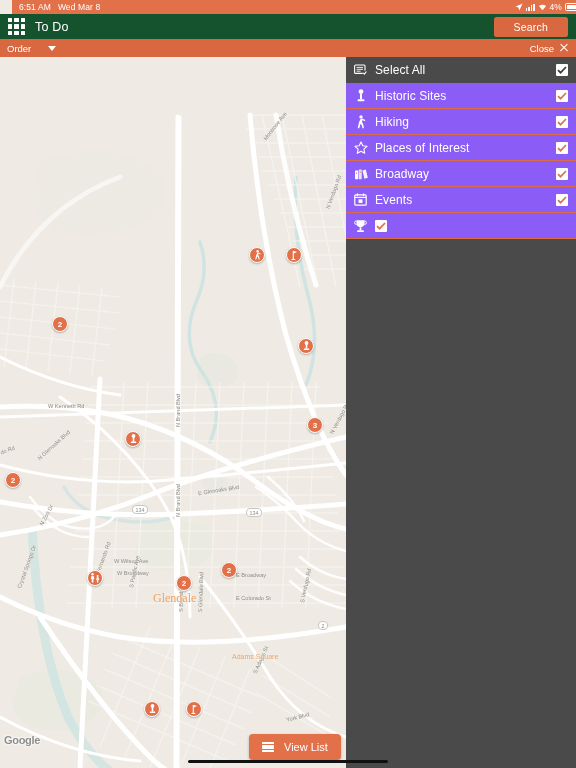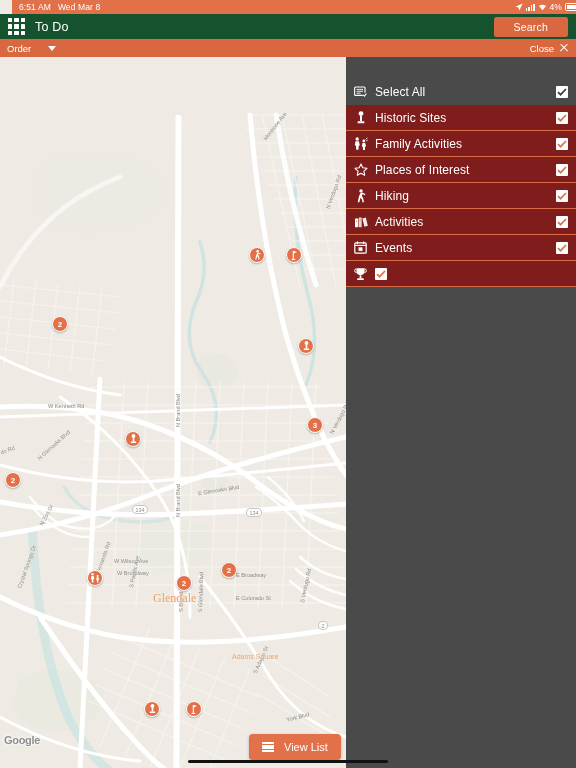--- a/index.html
+++ b/index.html
@@ -119,22 +119,22 @@
 
   
   .panel {
     position: absolute; top: 57px; left: 346px; width: 230px; height: 711px;
     background: #4a4a4a;
   }
   .panel-row {
     height: 26px; display: flex; align-items: center;
     padding: 0 8px 0 6px; color: #fff; font-size: 12px; cursor: pointer;
   }
-  .panel-row.selectall { background: #4a4a4a; margin-top: 22px; }
-  .panel-row.filter { background: #7f1d1d; border-bottom: 1px solid #db6b45; }
+  .panel-row.selectall { background: #4a4a4a; }
+  .panel-row.filter { background: #8b5cf6; border-bottom: 1px solid #db6b45; }
   .row-icon { width: 17px; height: 16px; display: flex;
     align-items: center; justify-content: center; margin-right: 6px; flex: 0 0 17px; }
   .row-label { flex: 1; letter-spacing: .1px; }
   .cbox { width: 12px; height: 12px; background: #fff; border-radius: 1px;
     display: flex; align-items: center; justify-content: center; flex: 0 0 12px; }
   .cbox svg { display: block; }
 
   .home-indicator {
     position: absolute; bottom: 5px; left: 50%; transform: translateX(-50%);
     width: 200px; height: 3.5px; background: #111; border-radius: 2px;
@@ -456,77 +456,60 @@
         </svg>
       </span>
       <span class="row-label">Historic Sites</span>
       <span class="cbox">
         <svg width="10" height="8" viewBox="0 0 10 8">
             <path d="M1 4.1 L3.6 6.7 L9 1" fill="none" stroke="#e2714a" stroke-width="1.7"></path>
           </svg>
       </span>
     </div>
 
-    <div class="panel-row filter">
-      <span class="row-icon">
-        <svg width="14" height="13" viewBox="0 0 14 13">
-          <circle cx="3.2" cy="2" r="1.7" fill="#fff"></circle>
-          <path d="M1.6 4.2 h3.3 l1 4.3 h-1.2 l-.2 4.3 h-2.3 l-.2 -4.3 h-1.3 z" fill="#fff"></path>
-          <circle cx="9.8" cy="4" r="1.4" fill="#fff"></circle>
-          <path d="M8.5 5.9 h2.7 l.9 3.6 h-1 l-.2 3.4 h-1.9 l-.2 -3.4 h-1.1 z" fill="#fff"></path>
-          <path d="M11.6 2.4 l1.8 -1.6 M12.2 4 l1.5 -1" stroke="#fff" stroke-width=".9"></path>
-        </svg>
-      </span>
-      <span class="row-label">Family Activities</span>
-      <span class="cbox">
-        <svg width="10" height="8" viewBox="0 0 10 8">
-            <path d="M1 4.1 L3.6 6.7 L9 1" fill="none" stroke="#e2714a" stroke-width="1.7"></path>
-          </svg>
-      </span>
-    </div>
-
-    <div class="panel-row filter">
-      <span class="row-icon">
-        <svg width="14" height="13" viewBox="0 0 14 13">
-          <path d="M7 .9 L8.8 4.8 L13 5.3 L9.9 8.2 L10.7 12.3 L7 10.3 L3.3 12.3 L4.1 8.2 L1 5.3 L5.2 4.8 Z" fill="none" stroke="#fff" stroke-width="1.1" stroke-linejoin="round"></path>
-        </svg>
-      </span>
-      <span class="row-label">Places of Interest</span>
-      <span class="cbox">
-        <svg width="10" height="8" viewBox="0 0 10 8">
-            <path d="M1 4.1 L3.6 6.7 L9 1" fill="none" stroke="#e2714a" stroke-width="1.7"></path>
-          </svg>
-      </span>
-    </div>
 
     <div class="panel-row filter">
       <span class="row-icon">
         <svg width="12" height="14" viewBox="0 0 12 14">
           <circle cx="6" cy="1.9" r="1.7" fill="#fff"></circle>
           <path d="M5.5 3.9 L4 7.3 L2.7 13.3 L4.3 13.3 L5.5 8.8 L6.9 10.5 L7.5 13.3 L9 13.3 L8.2 9.3 L7 7.1 L7.5 5 L9.8 6.3 L10.4 5 L7.1 3.5 Z" fill="#fff"></path>
         </svg>
       </span>
       <span class="row-label">Hiking</span>
+      <span class="cbox">
+        <svg width="10" height="8" viewBox="0 0 10 8">
+            <path d="M1 4.1 L3.6 6.7 L9 1" fill="none" stroke="#e2714a" stroke-width="1.7"></path>
+          </svg>
+      </span>
+    </div>
+
+    <div class="panel-row filter">
+      <span class="row-icon">
+        <svg width="14" height="13" viewBox="0 0 14 13">
+          <path d="M7 .9 L8.8 4.8 L13 5.3 L9.9 8.2 L10.7 12.3 L7 10.3 L3.3 12.3 L4.1 8.2 L1 5.3 L5.2 4.8 Z" fill="none" stroke="#fff" stroke-width="1.1" stroke-linejoin="round"></path>
+        </svg>
+      </span>
+      <span class="row-label">Places of Interest</span>
       <span class="cbox">
         <svg width="10" height="8" viewBox="0 0 10 8">
             <path d="M1 4.1 L3.6 6.7 L9 1" fill="none" stroke="#e2714a" stroke-width="1.7"></path>
           </svg>
       </span>
     </div>
 
     <div class="panel-row filter">
       <span class="row-icon">
         <svg width="14" height="13" viewBox="0 0 14 13">
           <rect x="1" y="3.6" width="3.2" height="8.6" rx=".4" fill="#fff"></rect>
           <rect x="4.7" y="2.4" width="3" height="9.8" rx=".4" fill="#fff" opacity=".82"></rect>
           <path d="M8.4 3.6 l3.4 -1 2 8.1 -3.4 1 z" fill="#fff" opacity=".92"></path>
           <path d="M2.6 5.4 v1.6 M6.2 4.4 v1.6" stroke="#e2714a" stroke-width=".8"></path>
         </svg>
       </span>
-      <span class="row-label">Activities</span>
+      <span class="row-label">Broadway</span>
       <span class="cbox">
         <svg width="10" height="8" viewBox="0 0 10 8">
             <path d="M1 4.1 L3.6 6.7 L9 1" fill="none" stroke="#e2714a" stroke-width="1.7"></path>
           </svg>
       </span>
     </div>
 
     <div class="panel-row filter">
       <span class="row-icon">
         <svg width="13" height="13" viewBox="0 0 13 13">

